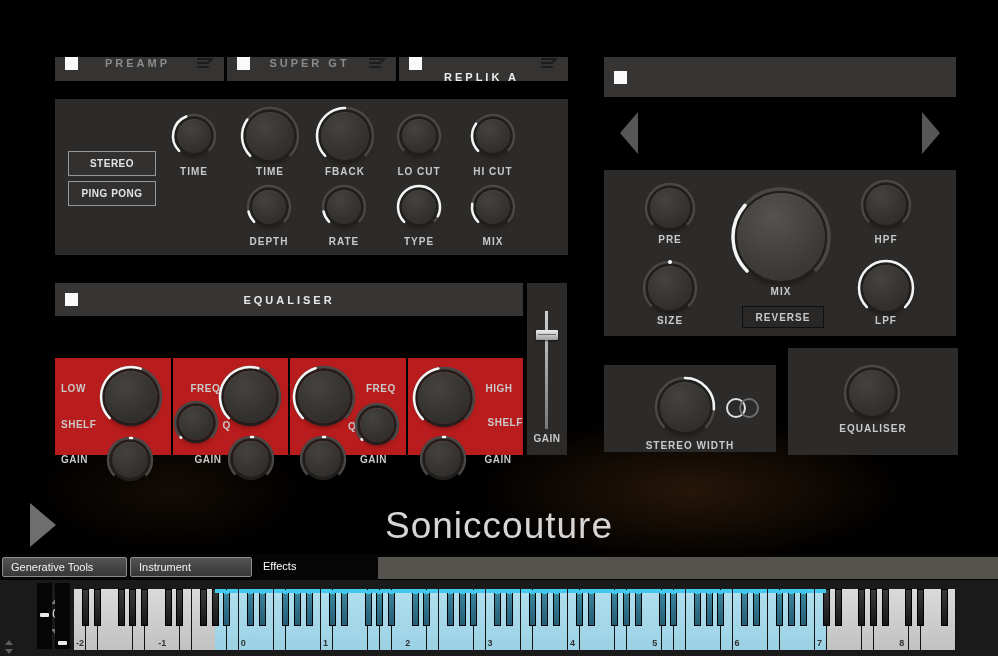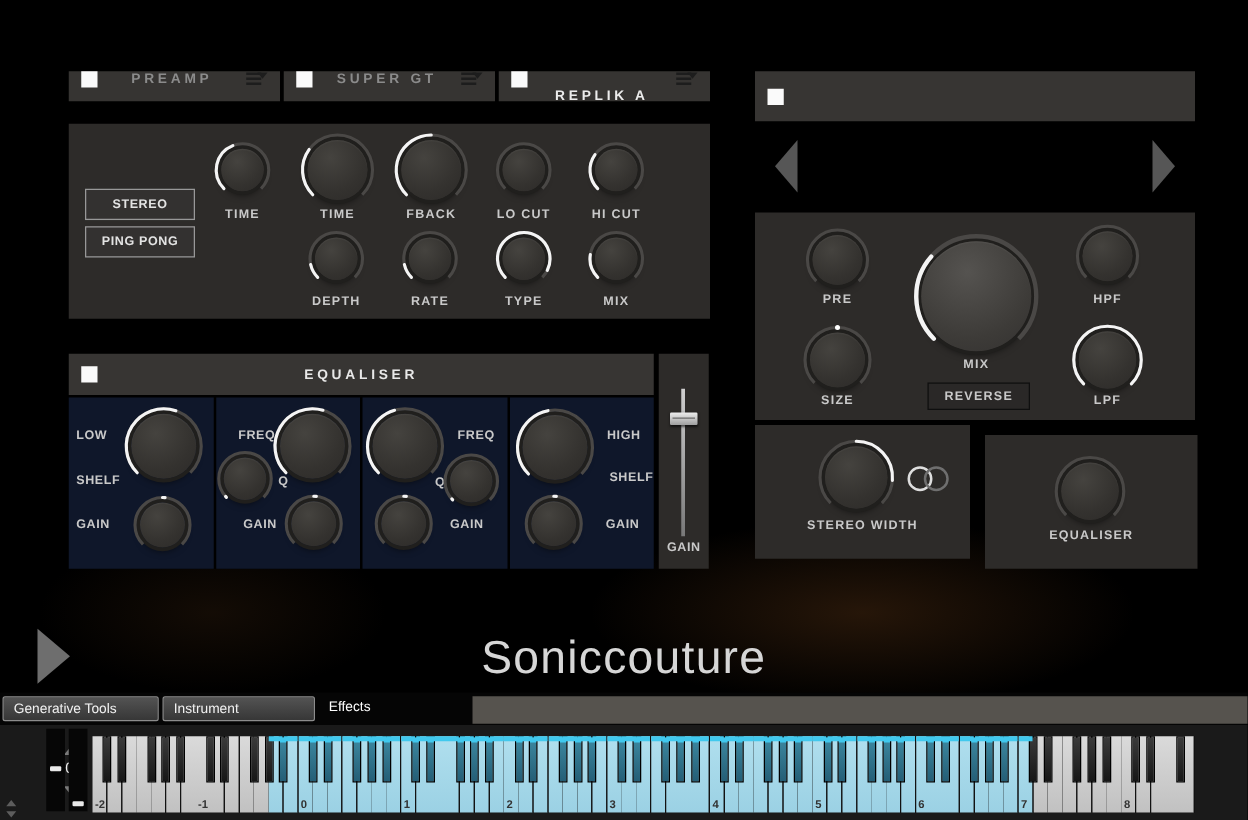--- a/index.html
+++ b/index.html
@@ -41,21 +41,21 @@
   .knob-body{border-radius:50%;
     background:radial-gradient(circle at 38% 30%,#45433f,#34322f 60%,#2d2b29 95%);
     box-shadow:0 0 0 3px #201f1d,0 3px 6px rgba(0,0,0,.55),inset 0 1px 1px rgba(255,255,255,.05);}
   [data-name="space-mix-knob"] .knob-body{
     background:radial-gradient(circle at 42% 28%,#555350,#3d3b38 65%,#333130);}
   
   .eq-header{left:55px;top:283px;width:468px;height:33px;background:#373533;display:flex;align-items:center;}
   .eq-header .title{position:absolute;left:0;right:0;text-align:center;font-size:11px;font-weight:bold;
     letter-spacing:3px;color:#e8e8e8;}
   .eq-body{left:55px;top:318px;width:468px;height:137px;display:flex;gap:2px;background:#000;}
-  .eq-band{flex:1;background:#0f172a;position:relative;}
+  .eq-band{flex:1;background:#b91c1c;position:relative;margin-top:40px;}
   .slider-panel{left:527px;top:283px;width:40px;height:172px;}
   .slider-track{position:absolute;left:18px;top:28px;width:3px;height:118px;
     background:linear-gradient(#cfcfcf,#787878);}
   .slider-handle{position:absolute;left:9px;width:22px;height:10px;border-radius:1px;
     background:linear-gradient(#ededed,#9f9f9f);box-shadow:0 1px 2px rgba(0,0,0,.6);}
   .slider-handle::after{content:"";position:absolute;left:2px;right:2px;top:4px;height:1px;background:#6a6a6a;}
   
   .space-header{left:604px;top:57px;width:352px;height:40px;background:#373533;display:flex;align-items:center;}
   .space-header .title{position:absolute;left:0;right:0;text-align:center;font-size:11px;font-weight:bold;
     letter-spacing:3px;color:#dedede;}
@@ -63,21 +63,21 @@
   .preset-label{position:absolute;left:0;right:0;top:27px;text-align:center;color:#f0f0f0;
     font-size:10px;font-weight:bold;letter-spacing:1px;}
   .arrow-prev{position:absolute;left:16px;top:15px;width:0;height:0;
     border-top:21px solid transparent;border-bottom:21px solid transparent;border-right:18px solid #565656;}
   .arrow-next{position:absolute;right:16px;top:15px;width:0;height:0;
     border-top:21px solid transparent;border-bottom:21px solid transparent;border-left:18px solid #565656;}
   .space-body{left:604px;top:170px;width:352px;height:166px;}
   .reverse-btn{position:absolute;left:138px;top:136px;width:82px;height:22px;background:#2a2827;
     border:1px solid #0f0f0f;box-sizing:border-box;color:#c9c9c9;font-size:10px;font-weight:bold;
     letter-spacing:1px;display:flex;align-items:center;justify-content:center;}
-  .stereo-panel{left:604px;top:340px;width:172px;height:107px;}
+  .stereo-panel{left:604px;top:365px;width:172px;height:87px;}
   .sat-panel{left:788px;top:348px;width:170px;height:107px;}
   .panel-label{position:absolute;left:0;right:0;top:75px;text-align:center;font-size:10px;
     font-weight:bold;color:#c9c9c9;letter-spacing:1px;}
   .stereo-link{position:absolute;left:120px;top:30px;}
   
   .play-arrow{left:30px;top:503px;width:0;height:0;border-top:22px solid transparent;
     border-bottom:22px solid transparent;border-left:26px solid #6e6e6e;}
   .logo{left:0;right:0;top:505px;text-align:center;font-size:37px;font-weight:300;
     color:#d6d6d6;letter-spacing:1px;}
   

